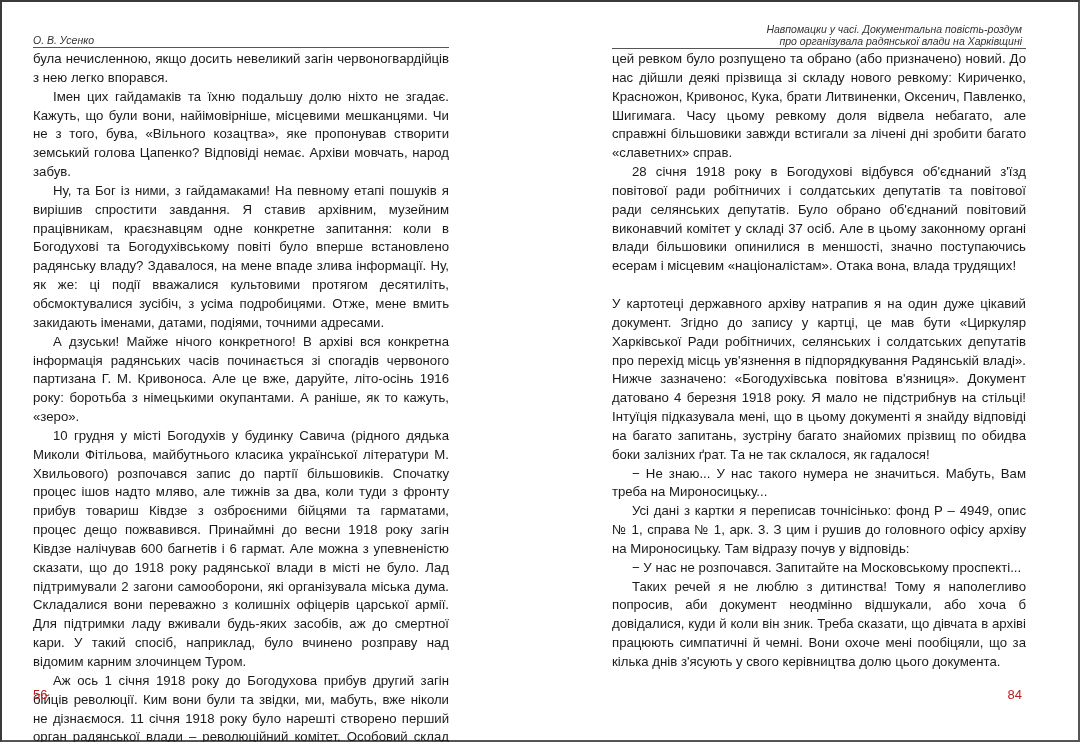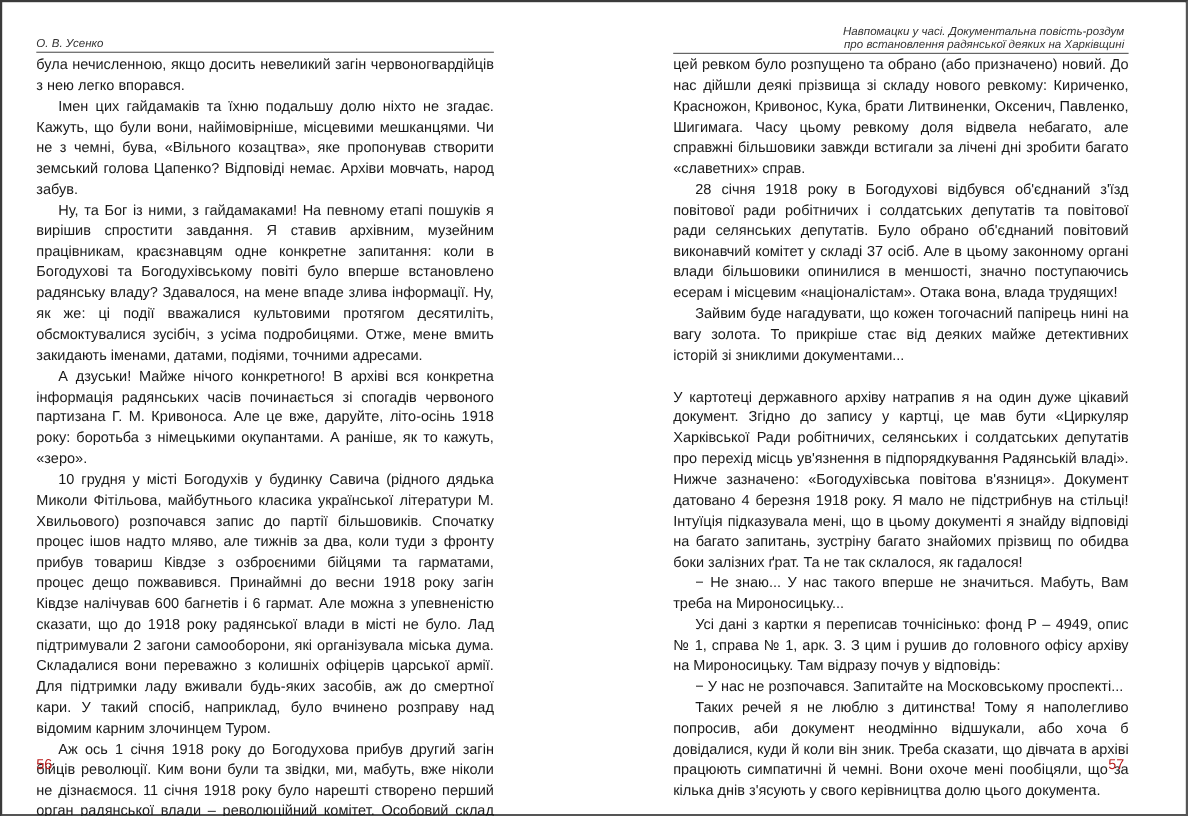--- a/index.html
+++ b/index.html
@@ -53,39 +53,38 @@
 </head>
 <body>
 
 <div class="frame"></div>
 
 <div class="page left">
   <div class="running-head">О. В. Усенко</div>
   <div class="rule"></div>
   <div class="body-text" id="left-body">
       <p>була нечисленною, якщо досить невеликий загін червоногвардійців з нею легко впорався.</p>
-      <p class="ind">Імен цих гайдамаків та їхню подальшу долю ніхто не згадає. Кажуть, що були вони, найімовірніше, місцевими мешканцями. Чи не з чемні, бува, «Вільного козацтва», яке пропонував створити земський голова Цапенко? Відповіді немає. Архіви мовчать, народ забув.</p>
+      <p class="ind">Імен цих гайдамаків та їхню подальшу долю ніхто не згадає. Кажуть, що були вони, найімовірніше, місцевими мешканцями. Чи не з того, бува, «Вільного козацтва», яке пропонував створити земський голова Цапенко? Відповіді немає. Архіви мовчать, народ забув.</p>
       <p class="ind">Ну, та Бог із ними, з гайдамаками! На певному етапі пошуків я вирішив спростити завдання. Я ставив архівним, музейним працівникам, краєзнав­цям одне конкретне запитання: коли в Богодухові та Богодухівському пові­ті було вперше встановлено радянську владу? Здавалося, на мене впаде злива інформації. Ну, як же: ці події вважалися культовими протягом де­сятиліть, обсмоктувалися зусібіч, з усіма подробицями. Отже, мене вмить закидають іменами, датами, подіями, точними адресами.</p>
-      <p class="ind">А дзуськи! Майже нічого конкретного! В архіві вся конкретна інфор­мація радянських часів починається зі спогадів червоного партизана Г. М. Кривоноса. Але це вже, даруйте, літо-осінь 1918 року: боротьба з німецькими окупантами. А раніше, як то кажуть, «зеро».</p>
+      <p class="ind">А дзуськи! Майже нічого конкретного! В архіві вся конкретна інфор­мація радянських часів починається зі спогадів червоного партизана Г. М. Кривоноса. Але це вже, даруйте, літо-осінь 1916 року: боротьба з німецькими окупантами. А раніше, як то кажуть, «зеро».</p>
       <p class="ind">10 грудня у місті Богодухів у будинку Савича (рідного дядька Миколи Фітільова, майбутнього класика української літератури М. Хвильового) розпочався запис до партії більшовиків. Спочатку процес ішов надто мляво, але тижнів за два, коли туди з фронту прибув товариш Ківдзе з озброєними бійцями та гарматами, процес дещо пожвавився. Принаймні до весни 1918 року загін Ківдзе налічував 600 багнетів і 6 гармат. Але можна з упевненістю сказати, що до 1918 року радянської влади в місті не було. Лад підтримували 2 загони самооборони, які організувала міська дума. Складалися вони переважно з колишніх офіцерів царської армії. Для підтримки ладу вживали будь-яких засобів, аж до смертної кари. У такий спосіб, наприклад, було вчинено розправу над відомим карним злочинцем Туром.</p>
       <p class="ind">Аж ось 1 січня 1918 року до Богодухова прибув другий загін бійців ре­волюції. Ким вони були та звідки, ми, мабуть, вже ніколи не дізнаємося. 11 січня 1918 року було нарешті створено перший орган радянської вла­ди – революційний комітет. Особовий склад його майже невідомий окрім голови, Степана Розкошного, якого було прислано з Петрограда. Почалися репресії, арешти, страти. Першою жертвою революції став колишній жан­дарм Ковтун. Водночас ревком був не надто більшовицьким. Про що мова, коли самого Степана Розкошного наступного року звинувачували у «со­глашательстве», тобто пошуках порозуміння з есерами. Тому вже в березні</p>
     </div>
   <div class="folio">56</div>
 </div>
 
 <div class="page right">
   <div class="running-head">
     <div>Навпомацки у часі. Документальна повість-роздум</div>
-    <div>про встановлення радянської деяких на Харківщині</div>
+    <div>про організувала радянської влади на Харківщині</div>
   </div>
   <div class="rule"></div>
   <div class="body-text" id="right-body">
       <p>цей ревком було розпущено та обрано (або призначено) новий. До нас дійшли деякі прізвища зі складу нового ревкому: Кириченко, Красножон, Кривонос, Кука, брати Литвиненки, Оксенич, Павленко, Шигимага. Часу цьому ревкому доля відвела небагато, але справжні більшовики завжди встигали за лічені дні зробити багато «славетних» справ.</p>
       <p class="ind">28 січня 1918 року в Богодухові відбувся об'єднаний з'їзд повітової ради робітничих і солдатських депутатів та повітової ради селянських депутатів. Було обрано об'єднаний повітовий виконавчий комітет у складі 37 осіб. Але в цьому законному органі влади більшовики опинилися в мен­шості, значно поступаючись есерам і місцевим «націоналістам». Отака вона, влада трудящих!</p>
-      <p class="ind">Зайвим буде нагадувати, що кожен тогочасний папірець нині на вагу золота. То прикріше стає від деяких майже детективних історій зі зниклими документами...</p>
       <p class="gap">У картотеці державного архіву натрапив я на один дуже цікавий документ. Згідно до запису у картці, це мав бути «Циркуляр Харківської Ради робіт­ничих, селянських і солдатських депутатів про перехід місць ув'язнення в підпорядкування Радянській владі». Нижче зазначено: «Богодухівська повітова в'язниця». Документ датовано 4 березня 1918 року. Я мало не підстрибнув на стільці! Інтуїція підказувала мені, що в цьому документі я знайду відповіді на багато запитань, зустріну багато знайомих прізвищ по обидва боки залізних ґрат. Та не так склалося, як гадалося!</p>
-      <p class="ind">− Не знаю... У нас такого вперше не значиться. Мабуть, Вам треба на Мироносицьку...</p>
+      <p class="ind">− Не знаю... У нас такого нумера не значиться. Мабуть, Вам треба на Мироносицьку...</p>
       <p class="ind">Усі дані з картки я переписав точнісінько: фонд Р – 4949, опис № 1, справа № 1, арк. 3. З цим і рушив до головного офісу архіву на Мироно­сицьку. Там відразу почув у відповідь:</p>
       <p class="ind">− У нас не розпочався. Запитайте на Московському проспекті...</p>
       <p class="ind">Таких речей я не люблю з дитинства! Тому я наполегливо попросив, аби документ неодмінно відшукали, або хоча б довідалися, куди й коли він зник. Треба сказати, що дівчата в архіві працюють симпатичні й чемні. Вони охоче мені пообіцяли, що за кілька днів з'ясують у свого керівництва долю цього документа.</p>
     </div>
-  <div class="folio">57</div>
+  <div class="folio">84</div>
 </div>
 
 </body></html>

